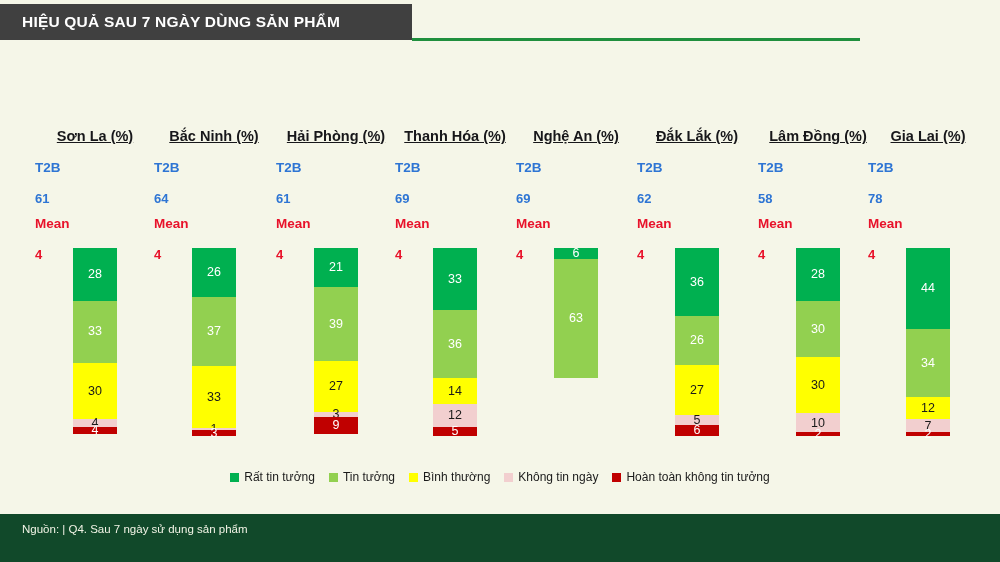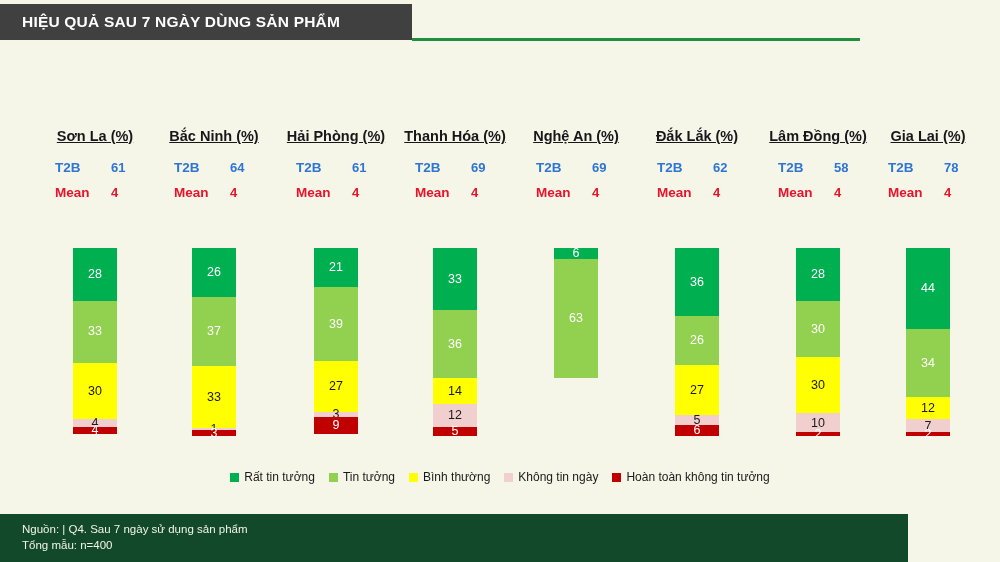--- a/index.html
+++ b/index.html
@@ -42,20 +42,21 @@
     font-weight: bold;
     color: #17171a;
     text-decoration: underline;
     white-space: nowrap;
   }
   .stat-row {
     display: flex; align-items: flex-start;
     justify-content: center;
     gap: 16px;
     white-space: nowrap;
+    flex-direction: column;
   }
   .stat-row.t2b { margin-top: 16px; }
   .stat-row.mean { margin-top: 10px; }
   .stat-label { font-size: 13.5px; font-weight: bold; width: 40px; text-align: left; }
   .stat-value { font-size: 13px; font-weight: bold; width: 24px; text-align: left; }
   .t2b .stat-label, .t2b .stat-value { color: #2e75d4; }
   .mean .stat-label, .mean .stat-value { color: #e8122a; }
 
   
   .bar-wrap {
@@ -85,21 +86,21 @@
     display: flex; align-items: center; justify-content: center;
     gap: 14px;
   }
   .legend-item { display: flex; align-items: center; gap: 5px; white-space: nowrap; }
   .legend-swatch { width: 9px; height: 9px; display: inline-block; }
   .legend-text { font-size: 12px; color: #1a1a1a; }
 
   
   .footer {
     position: absolute; left: 0; top: 514px;
-    width: 908px; height: 48px;
+    width: 1000px; height: 48px;
     background: #11492a;
     padding: 7px 11px 0 22px;
   }
   .footer-line { color: #f2f4e6; font-size: 11.5px; line-height: 16px; white-space: nowrap; }
 </style>
 </head>
 <body>
 
 <div id="stage">
 
@@ -344,16 +345,15 @@
         <span class="legend-text">Không tin ngày</span>
       </div>
       <div class="legend-item">
         <span class="legend-swatch" style="background: rgb(192, 0, 0);"></span>
         <span class="legend-text">Hoàn toàn không tin tưởng</span>
       </div>
     </div>
 
   <div class="footer">
     <div class="footer-line">Nguồn: | Q4. Sau 7 ngày sử dụng sản phẩm</div>
-    <div class="footer-line">Tổng mẫu: n=400</div>
   </div>
 
 </div>
 
 </body></html>

